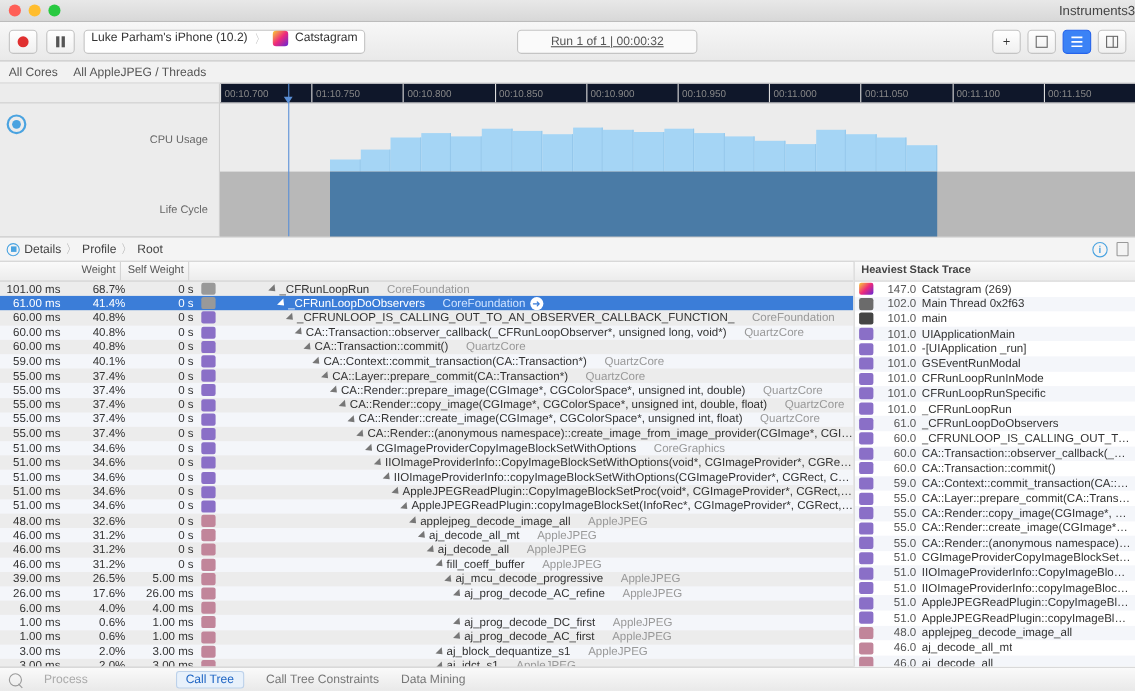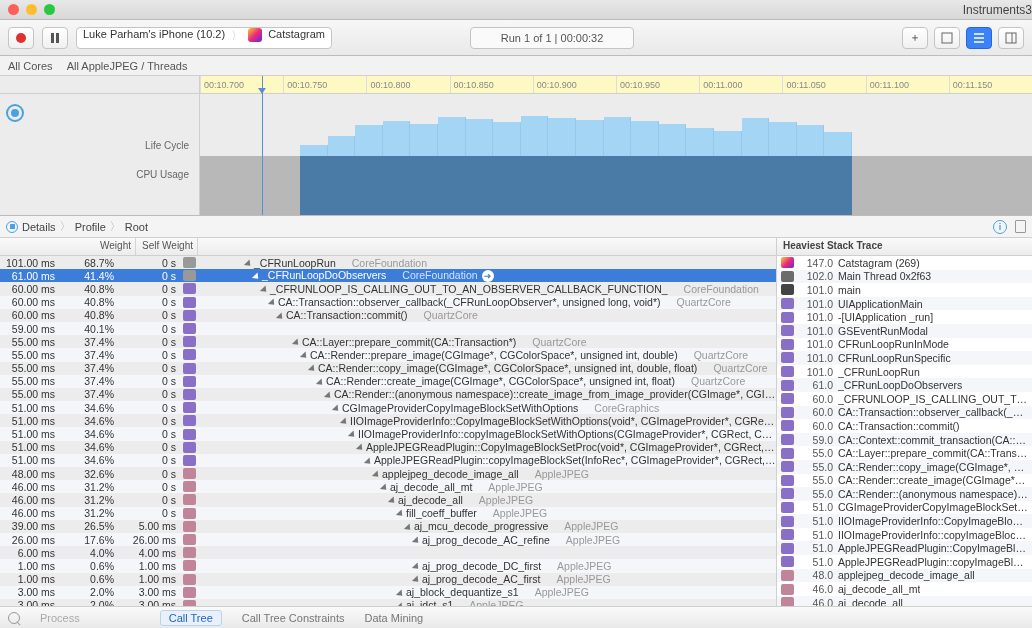--- a/index.html
+++ b/index.html
@@ -13,38 +13,38 @@
 .titlebar .title { position:absolute; left:0; right:0; text-align:right; font-size:12px; color:#444;}
 
 
 .toolbar { height: 36px; background: linear-gradient(#f7f7f7,#e9e9e9); border-bottom:1px solid #bcbcbc; display:flex; align-items:center; padding:0 8px; gap:8px;}
 .tbtn { height:22px; min-width:26px; border:1px solid #c4c4c4; border-radius:4px; background:linear-gradient(#fff,#f0f0f0); display:flex; align-items:center; justify-content:center; font-size:11px; cursor:pointer;}
 .rec-dot{width:10px;height:10px;border-radius:50%;background:#e03030;}
 .pause-bars{display:flex;gap:2px;} .pause-bars span{width:3px;height:10px;background:#555;}
 .dev-sel{height:22px;border:1px solid #c4c4c4;border-radius:4px;background:#fff;display:flex;align-items:flex-start;padding:0 6px;gap:6px;font-size:11px;}
 .dev-sel .sep{color:#bbb;}
 .app-icon{width:14px;height:14px;background:linear-gradient(135deg,#f9ce34,#ee2a7b,#6228d7);border-radius:3px;}
-.center-display{height:22px;border:1px solid #c4c4c4;border-radius:4px;background:#fafafa;padding:0 30px;display:flex;align-items:center;font-size:11px;color:#555;margin:0 auto;}
+.center-display{height:22px;border:1px solid #c4c4c4;border-radius:4px;background:#fafafa;padding:0 30px;display:flex;align-items:center;font-size:11px;color:#555;margin:0 auto;text-decoration:underline;}
 .right-tools{margin-left:auto;display:flex;gap:6px;}
 .right-tools .tbtn{width:26px;}
 .active-btn{background:#3b82f6!important;border-color:#2563eb!important;}
 .active-btn svg path,.active-btn svg rect{stroke:#fff!important;}
 
 
 .filterbar{height:20px;background:#f2f2f2;border-bottom:1px solid #cfcfcf;display:flex;align-items:center;padding:0 8px;gap:14px;font-size:11px;color:#555;}
 
 
 .timeline{height:140px;background:#ececec;border-bottom:1px solid #bcbcbc;display:flex;}
 .tl-left{width:200px;border-right:1px solid #cfcfcf;display:flex;flex-direction:column;}
 .tl-ruler-spacer{height:18px;border-bottom:1px solid #cfcfcf;display:flex;align-items:center;justify-content:center;}
 .record-icon{width:18px;height:18px;border-radius:50%;border:2px solid #4aa3e0;display:flex;align-items:center;justify-content:center;margin-top:6px;}
 .record-icon::after{content:"";width:8px;height:8px;border-radius:50%;background:#4aa3e0;}
 .tl-track-label{flex:1;display:flex;align-items:center;justify-content:flex-end;padding-right:10px;font-size:10px;color:#666;}
 .tl-right{flex:1;position:relative;overflow:hidden;}
-.ruler{height:18px;border-bottom:1px solid #cfcfcf;background:#fef9c3;display:flex;font-size:9px;color:#888;}
+.ruler{height:18px;border-bottom:1px solid #cfcfcf;background:#0f172a;display:flex;font-size:9px;color:#888;}
 .ruler span{flex:1;border-left:1px solid #ddd;padding-left:3px;line-height:18px;}
 .cpu-track{height:62px;position:relative;background:#ececec;}
 .cpu-bars{position:absolute;left:100px;right:180px;bottom:0;top:6px;display:flex;align-items:flex-end;}
 .cpu-bars span{flex:1;background:#a5d5f5;border-right:1px solid #95c8ec;}
 .life-track{height:60px;background:#b8b8b8;position:relative;}
 .life-fill{position:absolute;left:100px;right:180px;top:0;bottom:0;background:#4a7ba6;}
 .playhead{position:absolute;top:0;bottom:0;left:62px;width:1px;background:#5a8fd6;}
 .playhead::before{content:"";position:absolute;top:12px;left:-4px;width:0;height:0;border-left:4px solid transparent;border-right:4px solid transparent;border-top:6px solid #5a8fd6;}
 
 
@@ -55,21 +55,21 @@
 .bc-stop::after{content:"";width:5px;height:5px;background:#4aa3e0;}
 .bc-right{margin-left:auto;display:flex;gap:8px;align-items:center;}
 .info-icon{width:14px;height:14px;border:1.5px solid #4aa3e0;border-radius:50%;color:#4aa3e0;font-size:9px;font-weight:bold;display:flex;align-items:center;justify-content:center;}
 .doc-icon{width:11px;height:13px;border:1px solid #999;border-radius:1px;position:relative;}
 
 
 .main{display:flex;height:368px;}
 .detail{flex:1;display:flex;flex-direction:column;overflow:hidden;}
 .col-headers{height:18px;background:linear-gradient(#fafafa,#ececec);border-bottom:1px solid #cfcfcf;display:flex;font-size:10px;color:#555;}
 .col-headers span{border-right:1px solid #d4d4d4;padding:2px 4px;text-align:right;}
-.ch-w{width:136px;} .ch-sw{width:62px;} .ch-sym{flex:1;text-align:left!important;padding-left:6px!important;}
+.ch-w{width:110px;} .ch-sw{width:62px;} .ch-sym{flex:1;text-align:left!important;padding-left:6px!important;}
 .rows{flex:1;overflow:hidden;font-size:10.5px;}
 .row{height:13.2px;display:flex;align-items:center;white-space:nowrap;}
 .row:nth-child(even){background:#f4f6fa;}
 .row.sel{background:#3b7dd8!important;color:#fff;}
 .row.sel .lib{color:#cfe3ff;}
 .c-w{width:58px;text-align:right;padding-right:3px;}
 .c-wp{width:60px;text-align:right;padding-right:4px;}
 .c-sw{width:62px;text-align:right;padding-right:4px;}
 .c-ic{width:18px;display:flex;align-items:center;justify-content:center;}
 .ic-badge{width:13px;height:11px;border-radius:2px;display:block;}
@@ -154,27 +154,27 @@
   <span>All Cores</span>
   <span>All AppleJPEG / Threads</span>
 </div>
 
 <div class="timeline">
   <div class="tl-left">
     <div class="tl-ruler-spacer"></div>
     <div style="display:flex;padding:4px 0 0 6px;">
         <span class="record-icon"></span>
       </div>
+    <div class="tl-track-label" style="height:38px;align-items:flex-start;">CPU Usage</div>
     <div class="tl-track-label">Life Cycle</div>
-    <div class="tl-track-label" style="height:38px;align-items:flex-start;">CPU Usage</div>
   </div>
   <div class="tl-right">
     <div class="ruler" id="ruler">
         <span>00:10.700</span>
-        <span>00:10.750</span>
+        <span>01:10.750</span>
         <span>00:10.800</span>
         <span>00:10.850</span>
         <span>00:10.900</span>
         <span>00:10.950</span>
         <span>00:11.000</span>
         <span>00:11.050</span>
         <span>00:11.100</span>
         <span>00:11.150</span>
       </div>
     <div class="cpu-track">
@@ -273,20 +273,21 @@
           </span>
           <span class="c-sym" style="padding-left:80px;"><span class="tri"></span>CA::Transaction::commit()<span class="lib">QuartzCore</span></span>
         </div>
         <div class="row">
           <span class="c-w">59.00 ms</span>
           <span class="c-wp">40.1%</span>
           <span class="c-sw">0 s</span>
           <span class="c-ic">
             <span class="ic-badge ic-c"></span>
           </span>
+          <span class="c-sym" style="padding-left:88px;"><span class="tri"></span>CA::Context::commit_transaction(CA::Transaction*)<span class="lib">QuartzCore</span></span>
         </div>
         <div class="row">
           <span class="c-w">55.00 ms</span>
           <span class="c-wp">37.4%</span>
           <span class="c-sw">0 s</span>
           <span class="c-ic">
             <span class="ic-badge ic-c"></span>
           </span>
           <span class="c-sym" style="padding-left:96px;"><span class="tri"></span>CA::Layer::prepare_commit(CA::Transaction*)<span class="lib">QuartzCore</span></span>
         </div>

